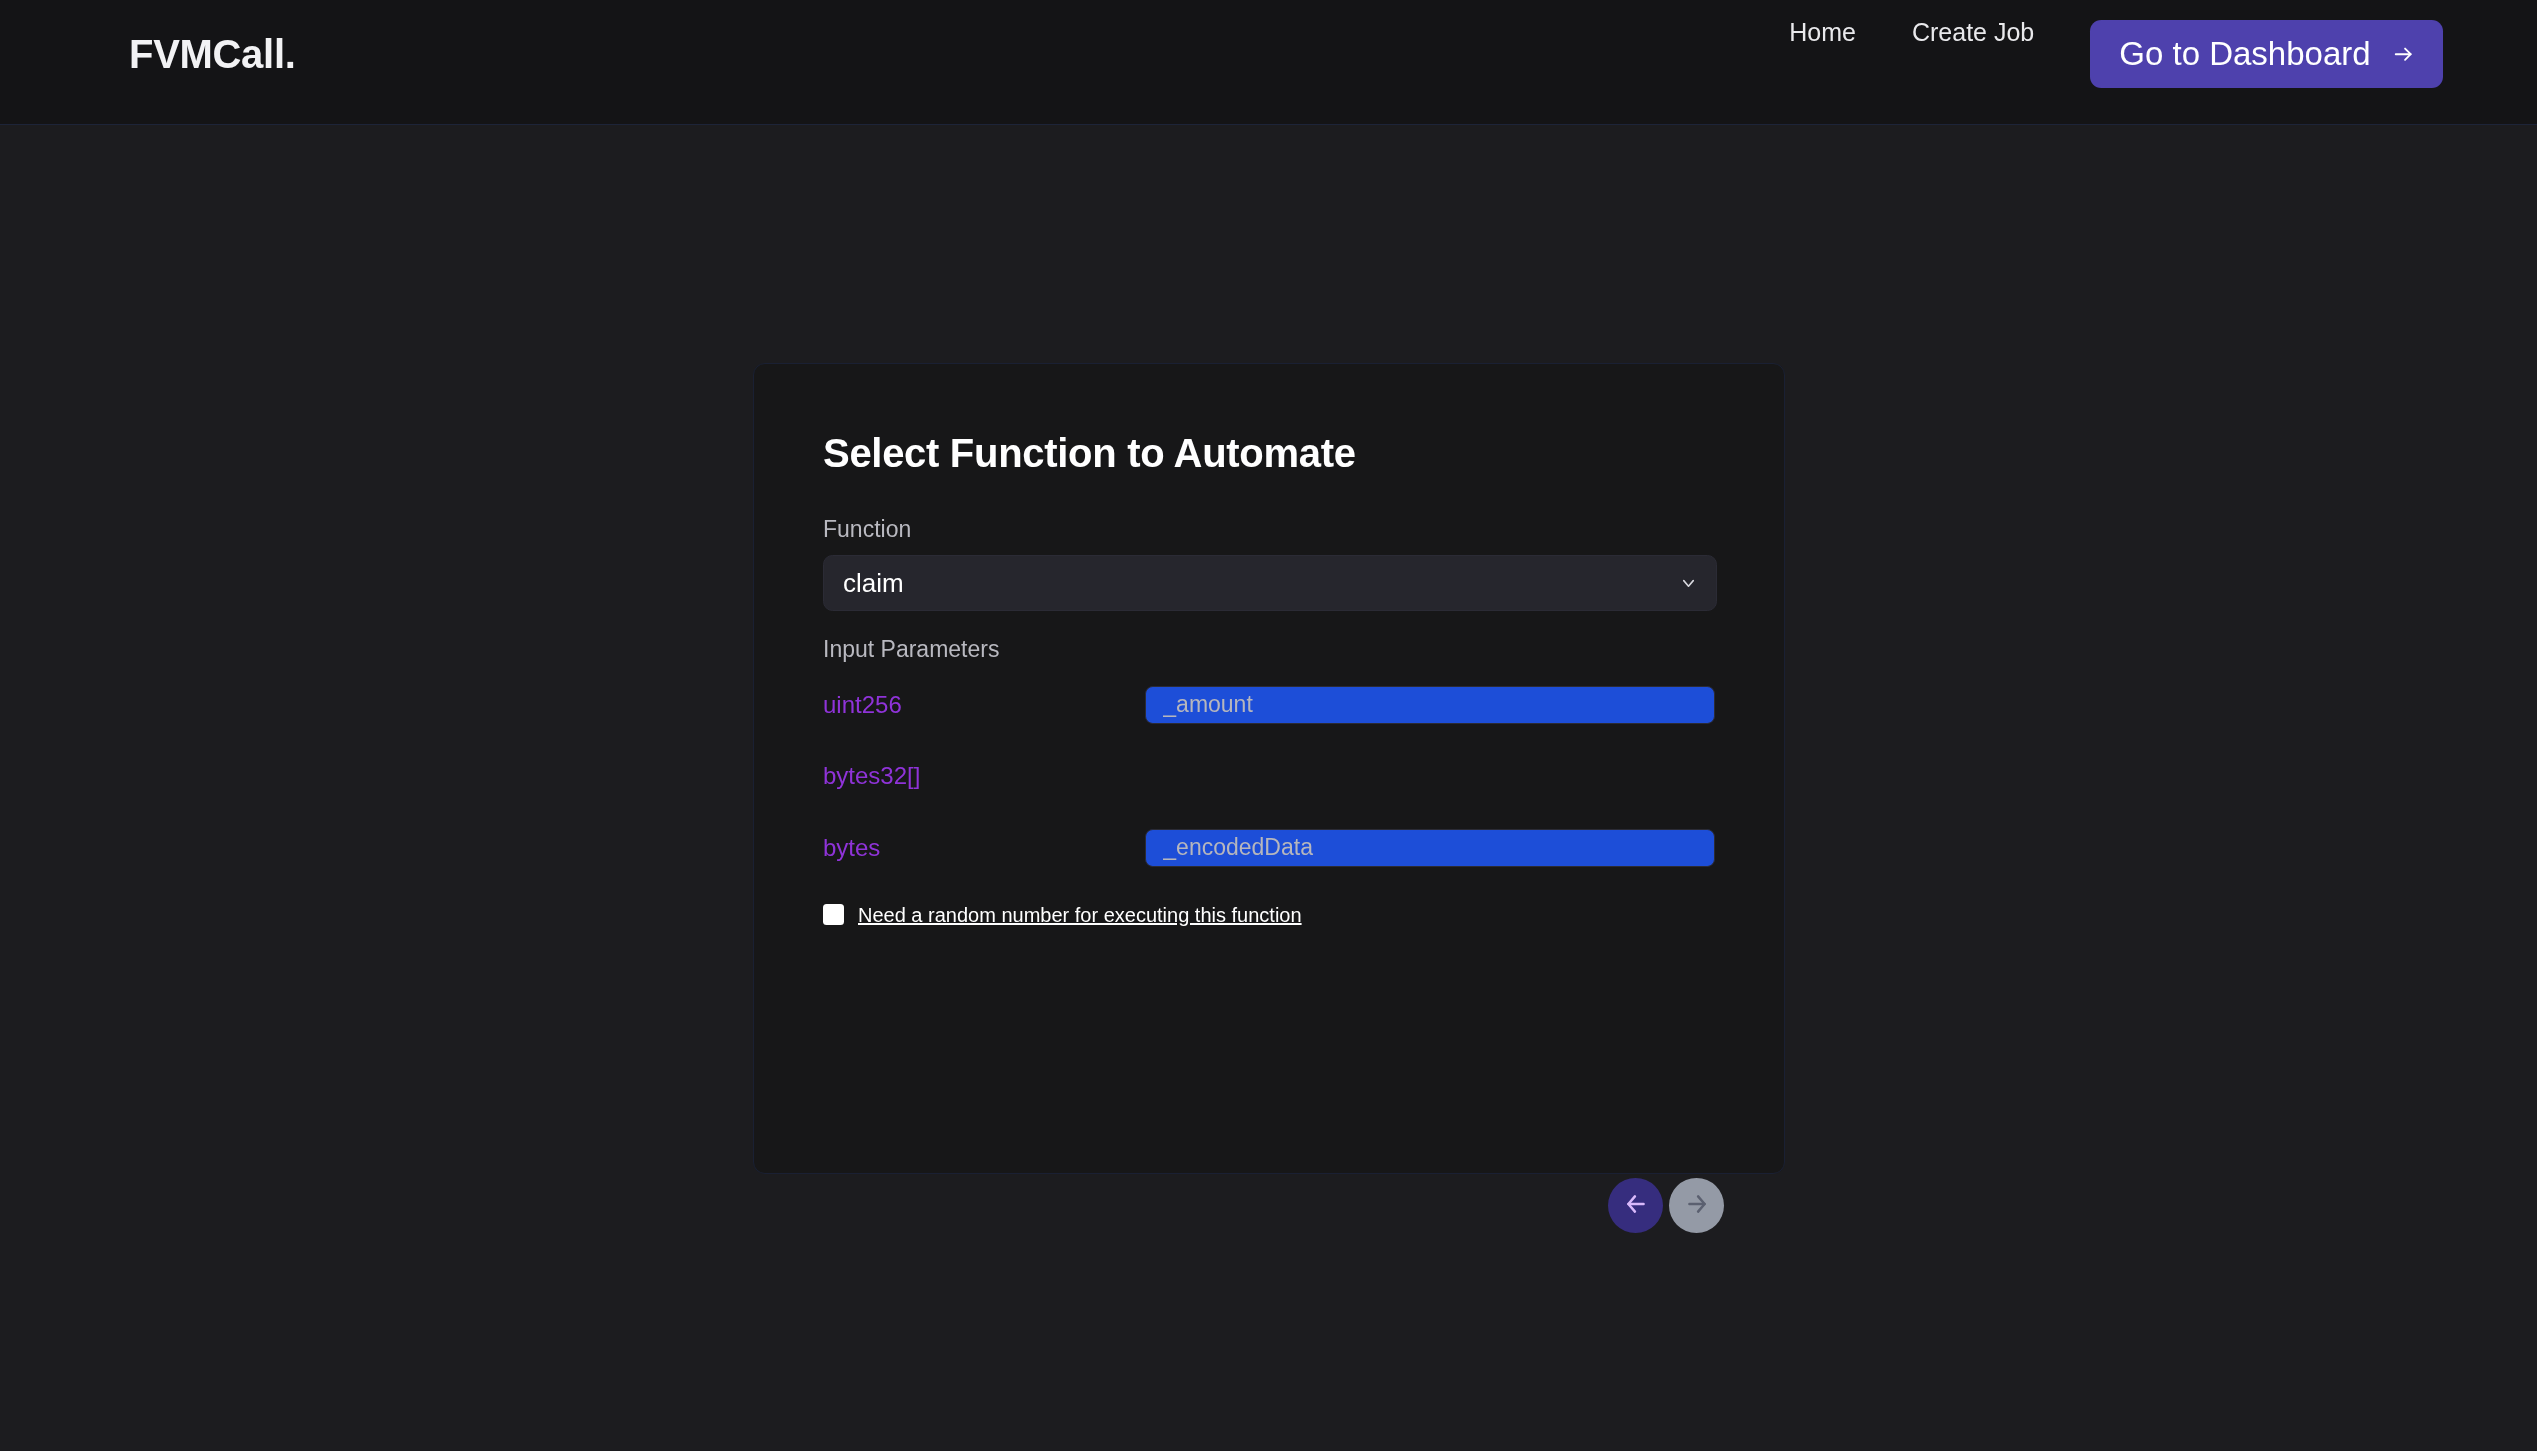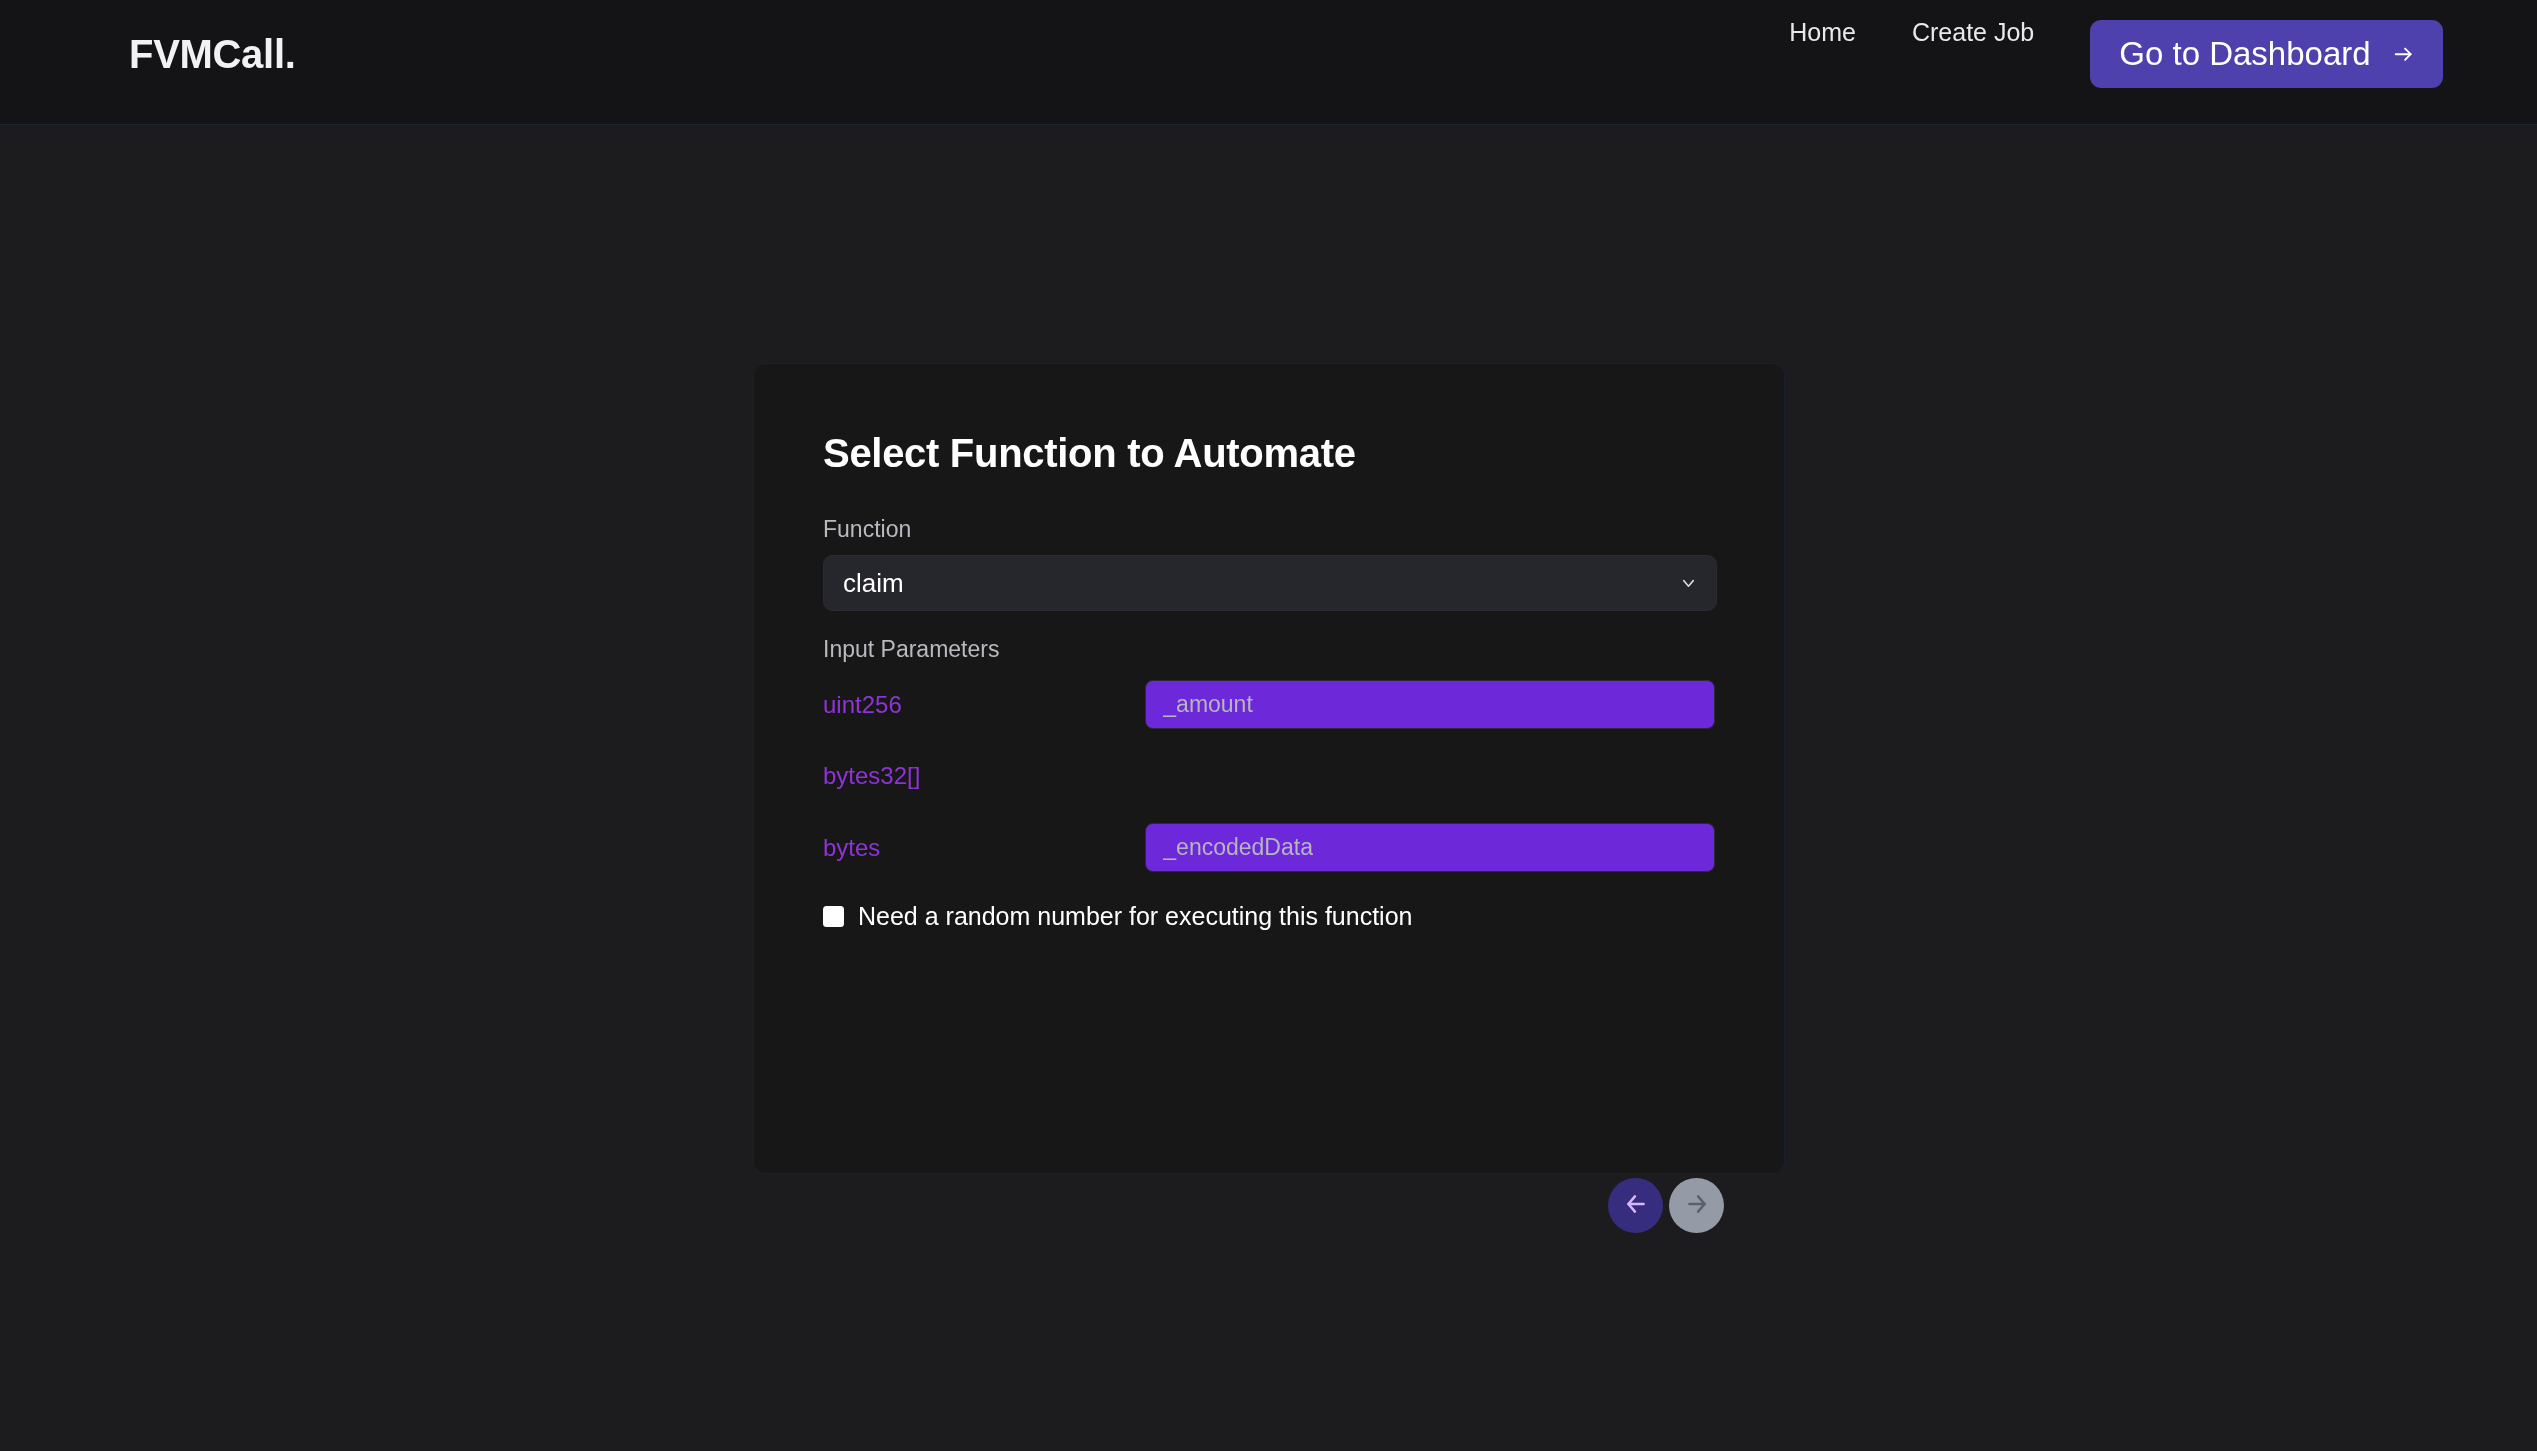--- a/index.html
+++ b/index.html
@@ -147,22 +147,22 @@
   .param-type {
     width: 322px;
     flex: 0 0 322px;
     font-size: 24px;
     color: #8f33d8;
     line-height: 1;
   }
 
   .param-input {
     flex: 1 1 auto;
-    height: 49px;
-    background: #6d28d9;
+    height: 38px;
+    background: #1d4ed8;
     border: 0.9px solid #2b2b35;
     border-radius: 7.8px;
     color: #b6b6bd;
     font-size: 23px;
     padding: 0 17.3px;
     font-family: "Liberation Sans", sans-serif;
     outline: none;
   }
   .param-input::placeholder { color: #b6b6bd; opacity: 1; }
 
@@ -180,24 +180,25 @@
     background: #ffffff;
     border-radius: 3.5px;
     border: none;
     appearance: none;
     -webkit-appearance: none;
     cursor: pointer;
     flex: 0 0 21px;
   }
 
   .check-label {
-    font-size: 25px;
+    font-size: 20px;
     color: #ffffff;
     line-height: 1;
     cursor: pointer;
+    text-decoration: underline;
   }
 
   
   .wizard-nav {
     position: absolute;
     left: 1608px;
     top: 1178px;
     display: flex;
     align-items: center;
     gap: 6px;

